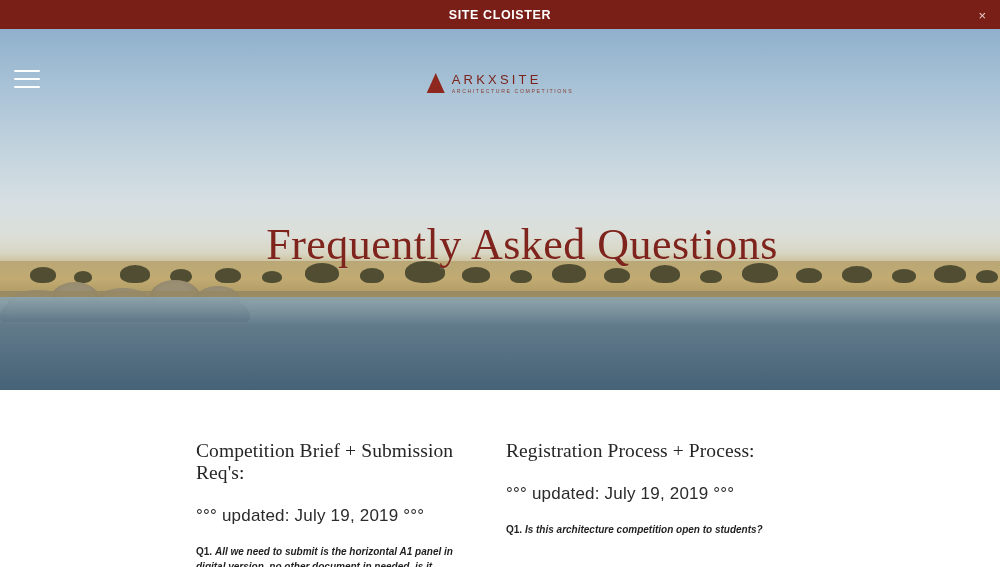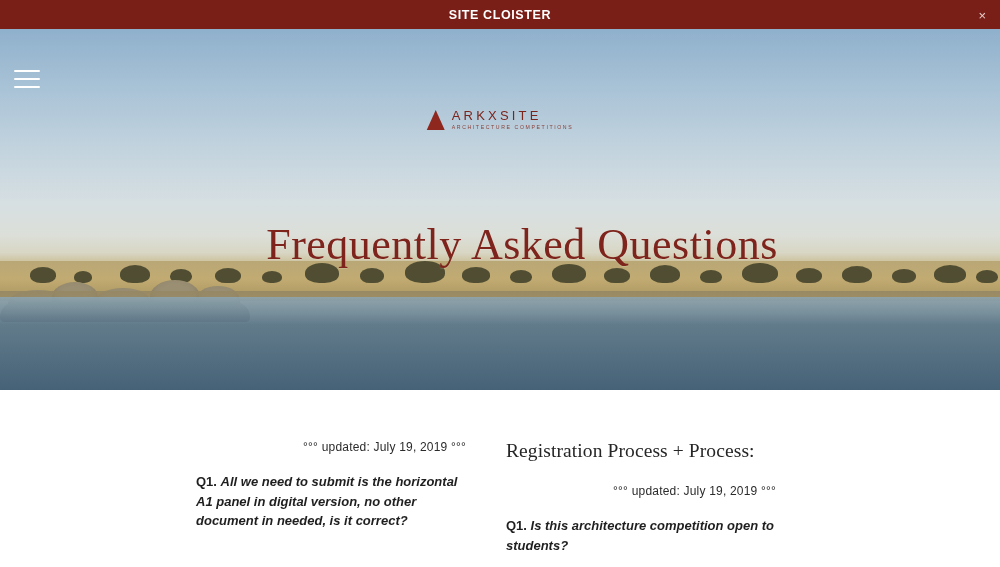--- a/index.html
+++ b/index.html
@@ -92,23 +92,22 @@
     color: #7e241c;
     text-shadow: 0 1px 1px rgba(255,255,255,.18);
     margin-left: 44px;
   }
 
   
   .logo {
     position: absolute;
     left: 50%; transform: translateX(-50%);
     top: 44px;
-    display: flex; align-items: flex-end; gap: 7px;
+    display: flex; align-items: flex-start; gap: 7px;
     cursor: pointer;
-    margin-top: 36px;
   }
   .logo-mark {
     width: 18px; height: 20px;
     position: relative;
   }
   .logo-mark:before {
     content: "";
     position: absolute; left: 0; bottom: 0;
     border-left: 9px solid transparent;
     border-right: 9px solid transparent;
@@ -147,28 +146,27 @@
   .col { width: 310px; padding-right: 40px; }
   .col h2 {
     font-family: "Liberation Serif", serif;
     font-weight: 400;
     font-size: 19.5px;
     color: #262626;
     letter-spacing: .1px;
     margin-bottom: 22px;
   }
   .updated {
-    font-size: 12px;
+    font-size: 17px;
     color: #2b2b2b;
     margin-bottom: 18px;
     letter-spacing: .2px;
-    text-align: right;
   }
   .q {
-    font-size: 13px;
+    font-size: 10px;
     line-height: 1.5;
     color: #1f1f1f;
     margin-bottom: 17px;
   }
   .q b { font-weight: bold; }
   .q i { font-style: italic; font-weight: bold; }
   .a {
     font-size: 11.5px;
     line-height: 1.55;
     color: #1f1f1f;
@@ -241,20 +239,21 @@
       </span>
     </div>
 
     <div class="hero-title">Frequently Asked Questions</div>
   </div>
 
   <div class="content">
     <div class="cols">
 
       <div class="col">
+        <h2>Competition Brief + Submission Req's:</h2>
         <div class="updated">°°° updated: July 19, 2019 °°°</div>
         <p class="q">
           <b>Q1. </b>
           <i>All we need to submit is the horizontal A1 panel in digital version, no other document in needed, is it correct?</i>
         </p>
 
       </div>
 
       <div class="col">
         <h2>Registration Process + Process:</h2>

